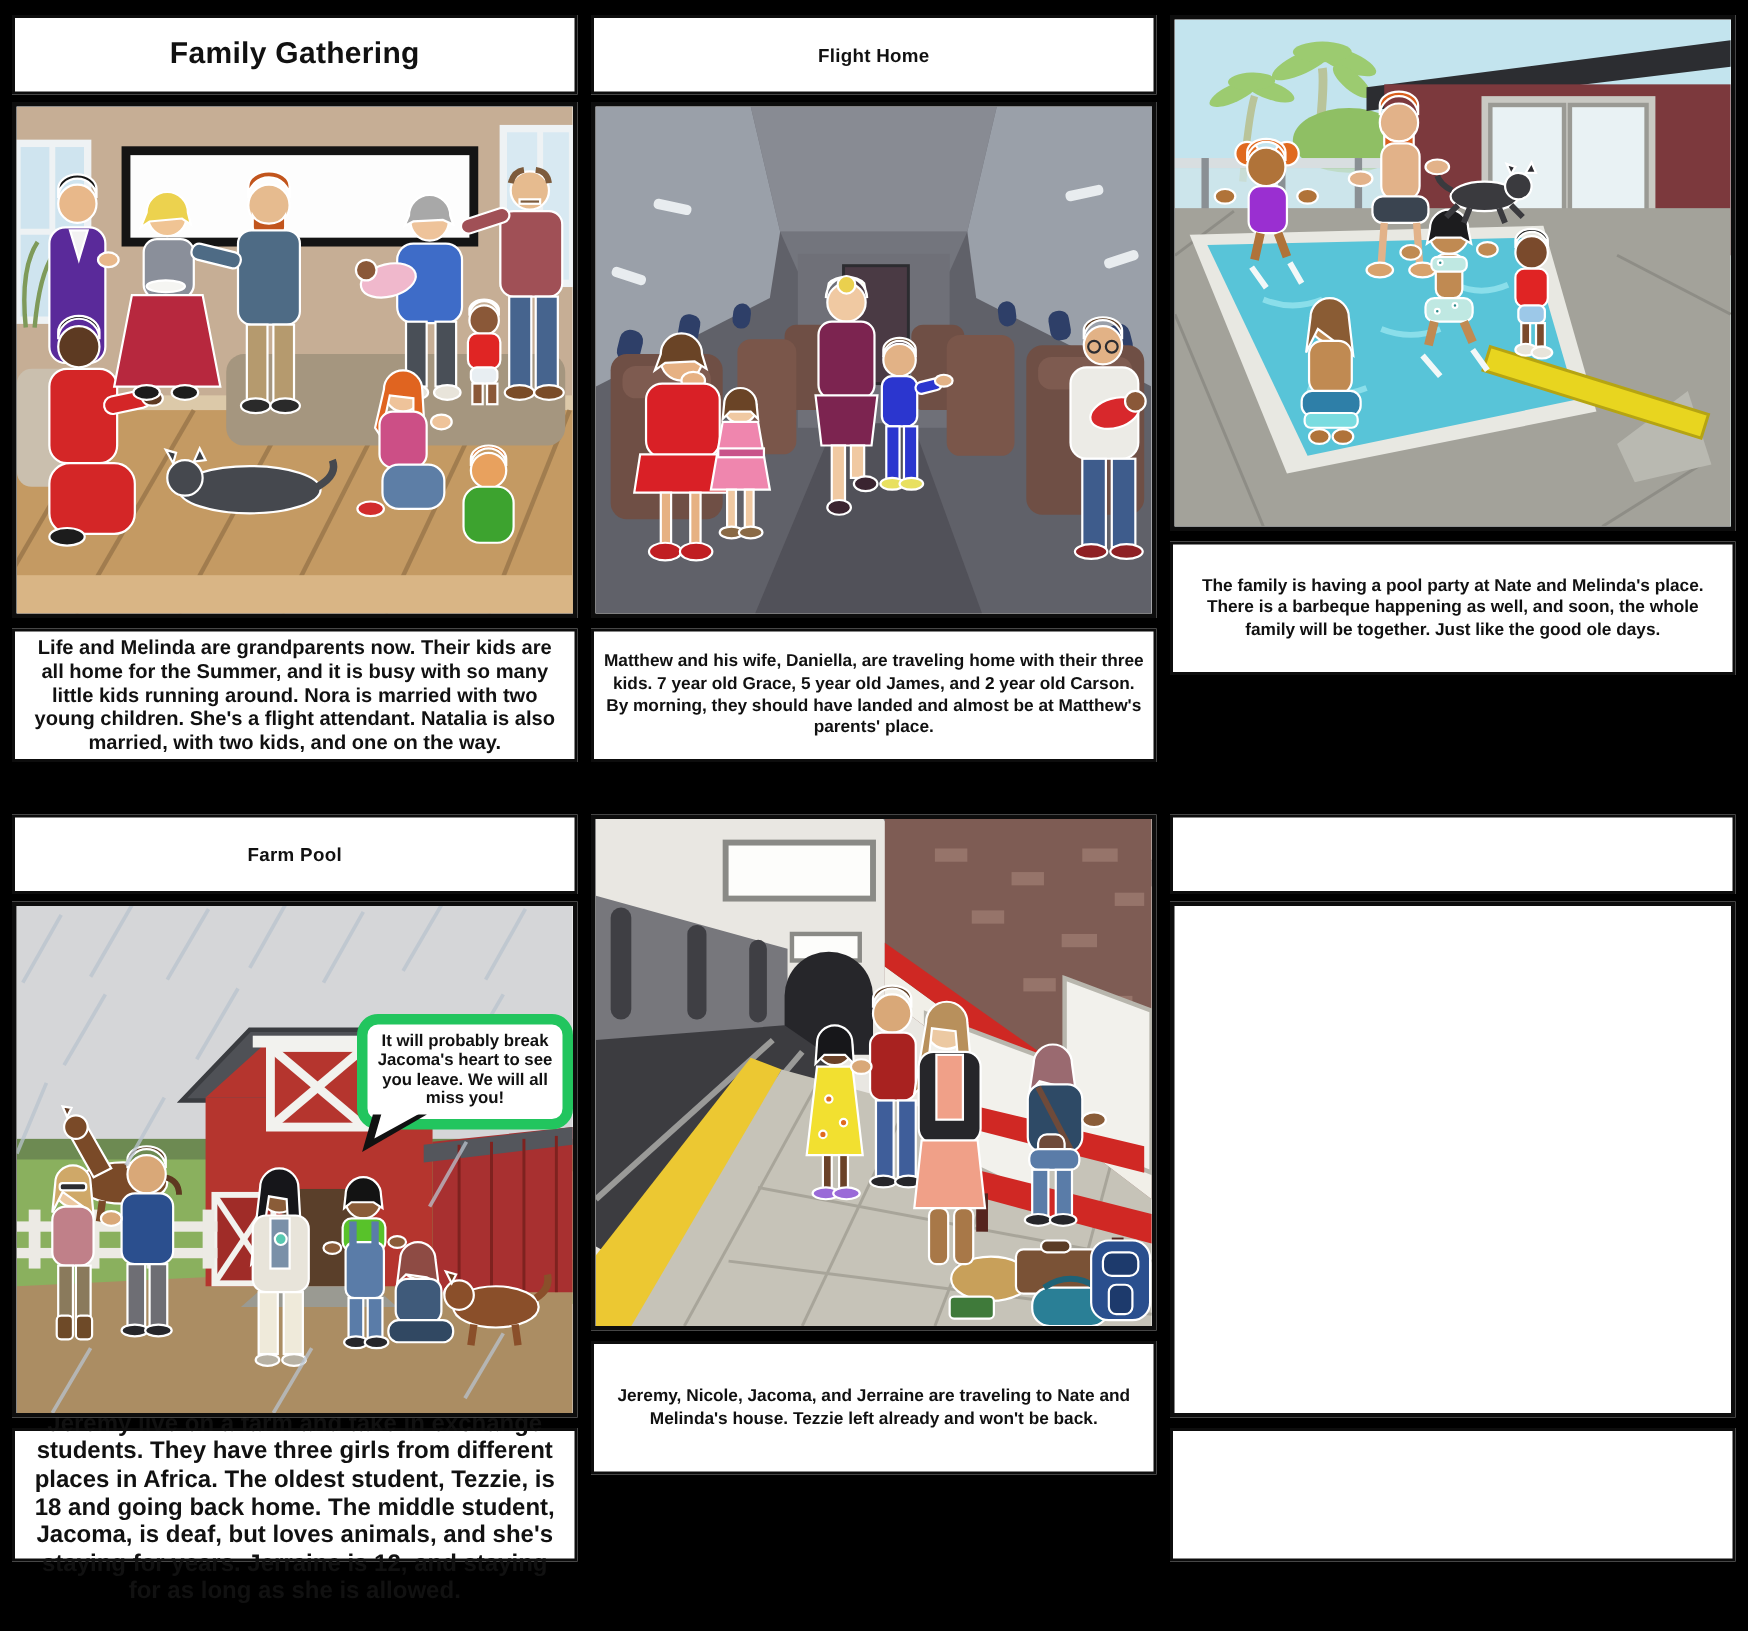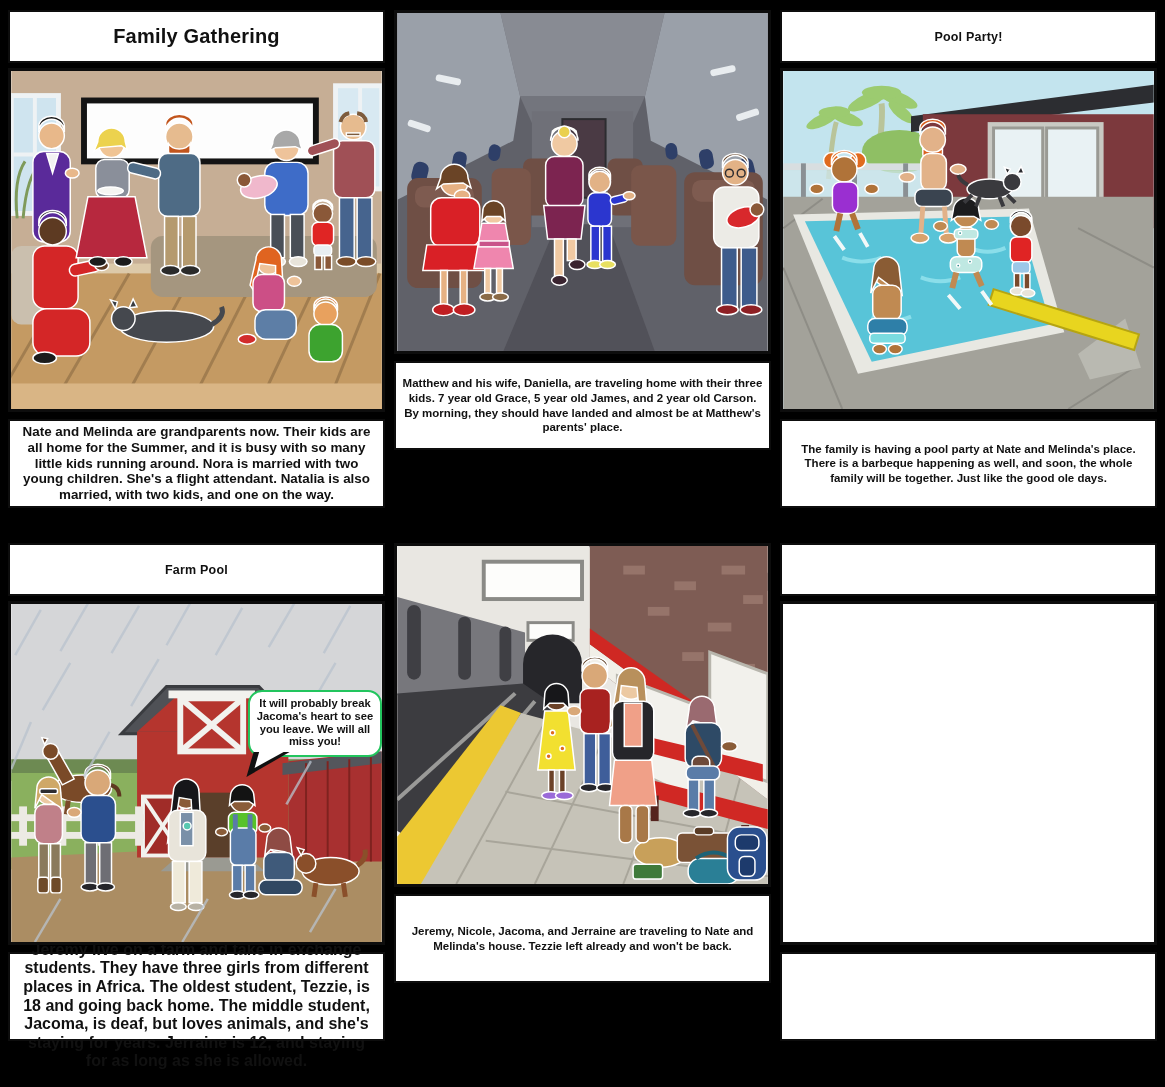--- a/index.html
+++ b/index.html
@@ -8,21 +8,21 @@
   .cell{display:flex;flex-direction:column;width:377px;}
   .titlebar{height:49px;background:#fff;border:2px solid #0d0d0d;margin-bottom:5px;display:flex;align-items:center;justify-content:center;box-sizing:content-box;}
   .title-text{font-weight:700;font-size:12.5px;color:#111;letter-spacing:.2px;}
   .cell-0 .title-text{font-size:20px;}
   .img-wrap{height:338px;background:#fff;border:3px solid #0d0d0d;margin-bottom:7px;position:relative;overflow:hidden;}
   .img-wrap svg{display:block;width:371px;height:338px;}
   .desc{height:89px;background:#fff;border:2px solid #0d0d0d;display:flex;align-items:center;justify-content:center;padding:0 6px;box-sizing:border-box;}
   .desc-text{font-weight:700;font-size:11.5px;line-height:1.27;color:#111;text-align:center;}
   .cell-0 .desc-text{font-size:13.4px;line-height:1.18;}
   .cell-3 .desc-text{font-size:16px;line-height:1.16;}
-  .bubble{position:absolute;right:0px;top:86px;width:124px;background:#fff;border:2px solid #22c55e;border-radius:14px;padding:5px 3px 7px 3px;font-weight:700;font-size:11.2px;line-height:1.14;text-align:center;color:#111;z-index:5;}
+  .bubble{position:absolute;right:0px;top:72px;width:124px;background:#fff;border:7px solid #22c55e;border-radius:14px;padding:5px 3px 7px 3px;font-weight:700;font-size:11.2px;line-height:1.14;text-align:center;color:#111;z-index:5;}
   .tail-b{position:absolute;left:0px;bottom:-22px;width:0;height:0;border-right:36px solid transparent;border-top:25px solid #111;transform:skewX(-16deg);}
   .tail-w{position:absolute;left:7px;bottom:-13px;width:0;height:0;border-right:26px solid transparent;border-top:17px solid #fff;transform:skewX(-16deg);}
 </style>
 </head>
 <body>
 
 <div class="grid">
 
   <div class="cell cell-0">
     <div class="titlebar">
@@ -136,25 +136,28 @@
           <ellipse cx="240" cy="273" rx="9" ry="5" fill="#d22c2c"></ellipse>
         </g>
         <g stroke="#ffffff" stroke-width="1.5">
           <circle cx="320" cy="247" r="12" fill="#e8a15e"></circle>
           <path d="M308,244 a12,12 0 0 1 24,0 l0,-5 a12,9 0 0 0 -24,0 z" fill="#d86f28"></path>
           <rect x="303" y="258" width="34" height="38" rx="11" fill="#3da32f"></rect>
         </g>
       </svg>
     </div>
     <div class="desc">
-      <span class="desc-text">Nate and Melinda are grandparents now. Their kids are all home for the Summer, and it is busy with so many little kids running around. Nora is married with two young children. She's a flight attendant. Natalia is also married, with two kids, and one on the way.</span>
+      <span class="desc-text">Life and Melinda are grandparents now. Their kids are all home for the Summer, and it is busy with so many little kids running around. Nora is married with two young children. She's a flight attendant. Natalia is also married, with two kids, and one on the way.</span>
     </div>
   </div>
 
   <div class="cell cell-1">
+    <div class="titlebar">
+      <span class="title-text">Flight Home</span>
+    </div>
     <div class="img-wrap">
       <svg viewBox="0 0 377 344">
         <rect x="0" y="0" width="377" height="344" fill="#606169"></rect>
         <polygon points="105,0 272,0 252,85 125,85" fill="#888b93"></polygon>
         <polygon points="0,0 105,0 125,85 118,130 0,190" fill="#9aa0a9"></polygon>
         <polygon points="272,0 377,0 377,190 258,130 252,85" fill="#9aa0a9"></polygon>
         <rect x="40" y="62" width="26" height="7" rx="3" fill="#e8ecef" transform="rotate(12 40 62)"></rect>
         <rect x="12" y="108" width="24" height="7" rx="3" fill="#e8ecef" transform="rotate(18 12 108)"></rect>
         <rect x="318" y="58" width="26" height="7" rx="3" fill="#e8ecef" transform="rotate(-12 318 58)"></rect>
         <rect x="344" y="104" width="24" height="7" rx="3" fill="#e8ecef" transform="rotate(-18 344 104)"></rect>
@@ -237,23 +240,20 @@
           <ellipse cx="360" cy="302" rx="11" ry="5" fill="#8e2024"></ellipse>
         </g>
       </svg>
     </div>
     <div class="desc">
       <span class="desc-text">Matthew and his wife, Daniella, are traveling home with their three kids. 7 year old Grace, 5 year old James, and 2 year old Carson. By morning, they should have landed and almost be at Matthew's parents' place.</span>
     </div>
   </div>
 
   <div class="cell cell-2">
-    <div class="titlebar">
-      <span class="title-text">Pool Party!</span>
-    </div>
     <div class="img-wrap">
       <svg viewBox="0 0 377 344">
         <rect x="0" y="0" width="377" height="344" fill="#c3e4ee"></rect>
         <g fill="#9ccb70">
           <path d="M46,110 q4,-45 8,-58" stroke="#b9c49a" stroke-width="5" fill="none"></path>
           <path d="M96,95 q6,-50 4,-62" stroke="#b9c49a" stroke-width="6" fill="none"></path>
           <ellipse cx="40" cy="50" rx="18" ry="6" transform="rotate(-25 40 50)"></ellipse>
           <ellipse cx="64" cy="48" rx="18" ry="6" transform="rotate(20 64 48)"></ellipse>
           <ellipse cx="52" cy="42" rx="16" ry="6" transform="rotate(-2 52 42)"></ellipse>
           <ellipse cx="86" cy="30" rx="22" ry="7" transform="rotate(-25 86 30)"></ellipse>

